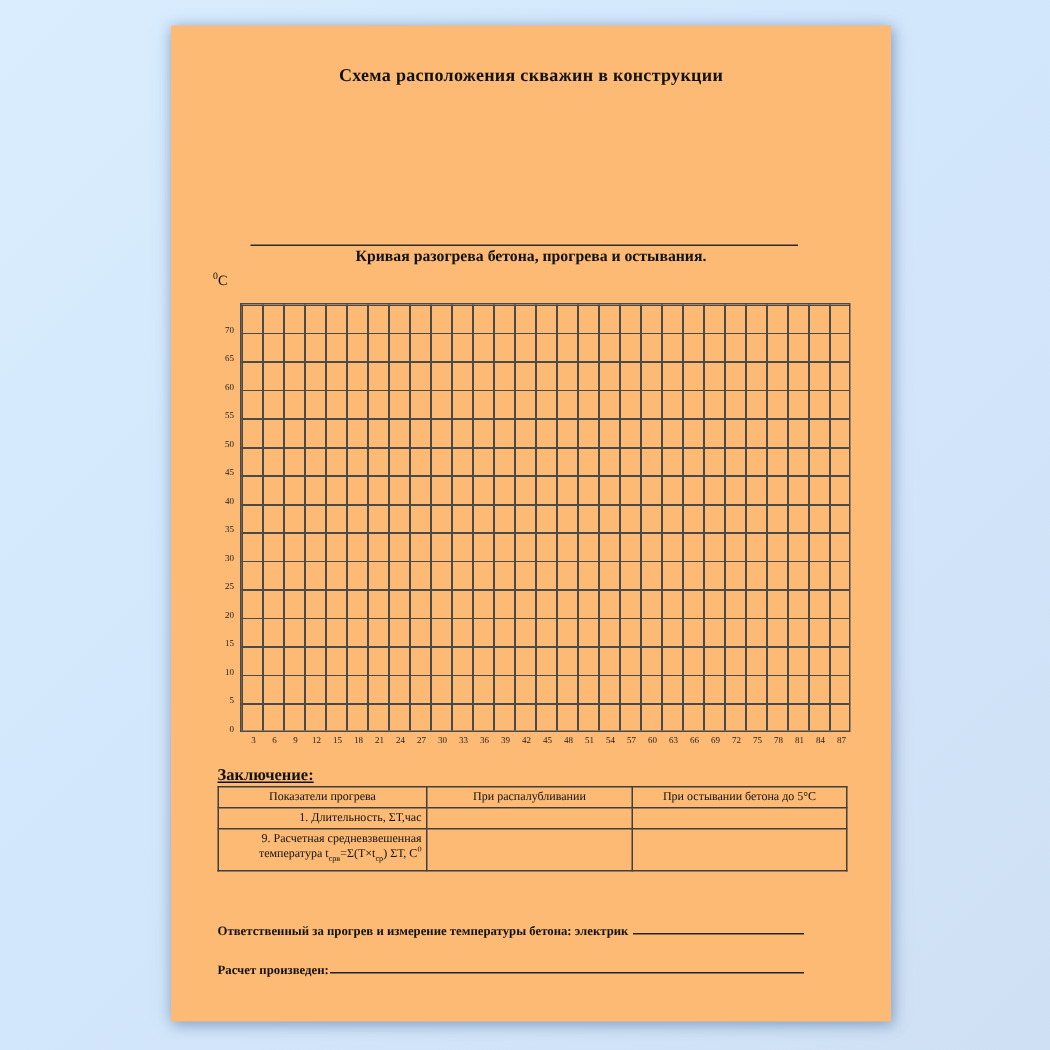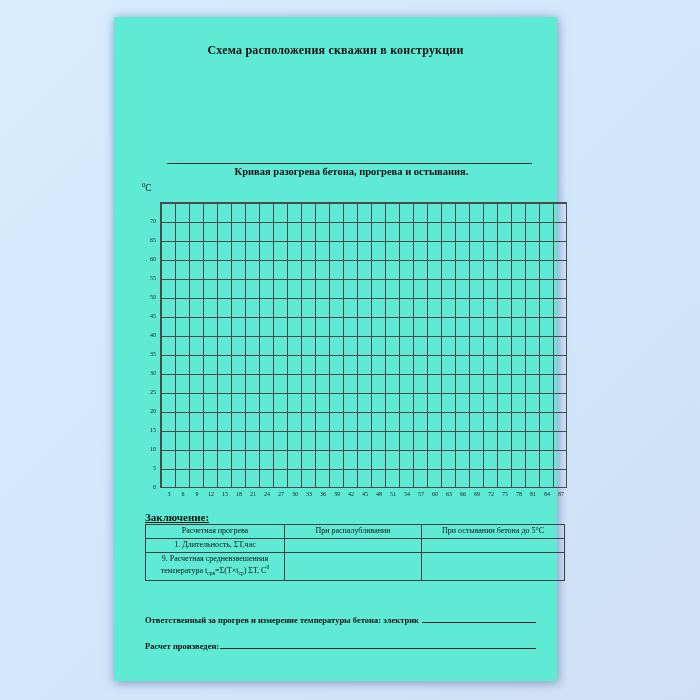--- a/index.html
+++ b/index.html
@@ -3,35 +3,35 @@
 <meta charset="utf-8">
 <style>
   * { margin:0; padding:0; box-sizing:border-box; }
   html,body { width:700px; height:700px; }
   body {
     font-family:"Liberation Serif","DejaVu Serif",serif;
     background:linear-gradient(135deg,#d9edfe 0%,#d3e7fc 45%,#cfe0f4 100%);
     position:relative; overflow:hidden; color:#111;
   }
   .page {
-    position:absolute; left:114px; top:17px; width:443px; height:664px;
-    background:#5eead4;
+    position:absolute; left:114px; top:17px; width:480px; height:664px;
+    background:#fdba74;
     box-shadow:0 0 10px rgba(110,140,180,.55), 2px 3px 8px rgba(110,140,180,.45);
   }
   .doc-title {
     position:absolute; top:26px; left:0; width:100%;
     text-align:center; font-weight:bold; font-size:12px; letter-spacing:.2px;
   }
   .rule-line {
     position:absolute; top:146px; left:53px; width:365px; height:0;
     border-top:1px solid #2b2b2b;
   }
   .chart-subtitle {
     position:absolute; top:149px; left:0; width:100%;
-    text-align:center; font-weight:bold; font-size:10.5px;margin-left:16px;
+    text-align:center; font-weight:bold; font-size:10.5px;
   }
   .unit-label { position:absolute; top:164px; left:28px; font-size:9.5px; }
   .unit-label sup { font-size:6.5px; }
   .grid {
     position:absolute; left:46px; top:185px; width:407px; height:286px;
     border:1px solid #4a4a4a;
     background-image:
       repeating-linear-gradient(to right,#4a4a4a 0,#4a4a4a 1px,transparent 1px,transparent 14px),
       repeating-linear-gradient(to bottom,#4a4a4a 0,#4a4a4a 1px,transparent 1px,transparent 19px);
   }
@@ -48,21 +48,21 @@
   .conclusion-heading {
     position:absolute; left:31px; top:494px;
     font-weight:bold; font-size:11px; text-decoration:underline;
   }
   .conclusion-table {
     position:absolute; left:31px; top:507px; width:419px;
     border-collapse:collapse; font-size:8px; line-height:1.25; table-layout:fixed;
   }
   .conclusion-table td, .conclusion-table th {
     border:1px solid #3f3f3f; padding:1px 3px; vertical-align:top;
-    font-weight:normal; text-align:center;
+    font-weight:normal; text-align:right;
   }
   .conclusion-table th { text-align:center; height:14px; }
   .conclusion-table col.c1 { width:139px; }
   .conclusion-table col.c2 { width:137px; }
   .conclusion-table col.c3 { width:143px; }
   .row-short td { height:14px; }
   .row-tall td { height:28px; }
   .conclusion-table sub { font-size:5.5px; }
   .conclusion-table sup { font-size:5.5px; }
   .footer-line {
@@ -147,21 +147,21 @@
   <div class="conclusion-heading">Заключение:</div>
 
   <table class="conclusion-table">
     <colgroup>
         <col class="c1">
         <col class="c2">
         <col class="c3">
       </colgroup>
     <tbody>
         <tr>
-      <th>Расчетная прогрева</th>
+      <th>Показатели прогрева</th>
       <th>При распалубливании</th>
       <th>При остывании  бетона до 5°С</th>
     </tr>
     <tr class="row-short">
       <td>1. Длительность, ΣТ,час</td>
       <td></td>
       <td></td>
     </tr>
     <tr class="row-tall">
       <td><span>9. Расчетная средневзвешенная температура t</span><sub>срв</sub><span>=Σ(Т×t</span><sub>ср</sub><span>) ΣТ, С</span><sup>0</sup></td>

